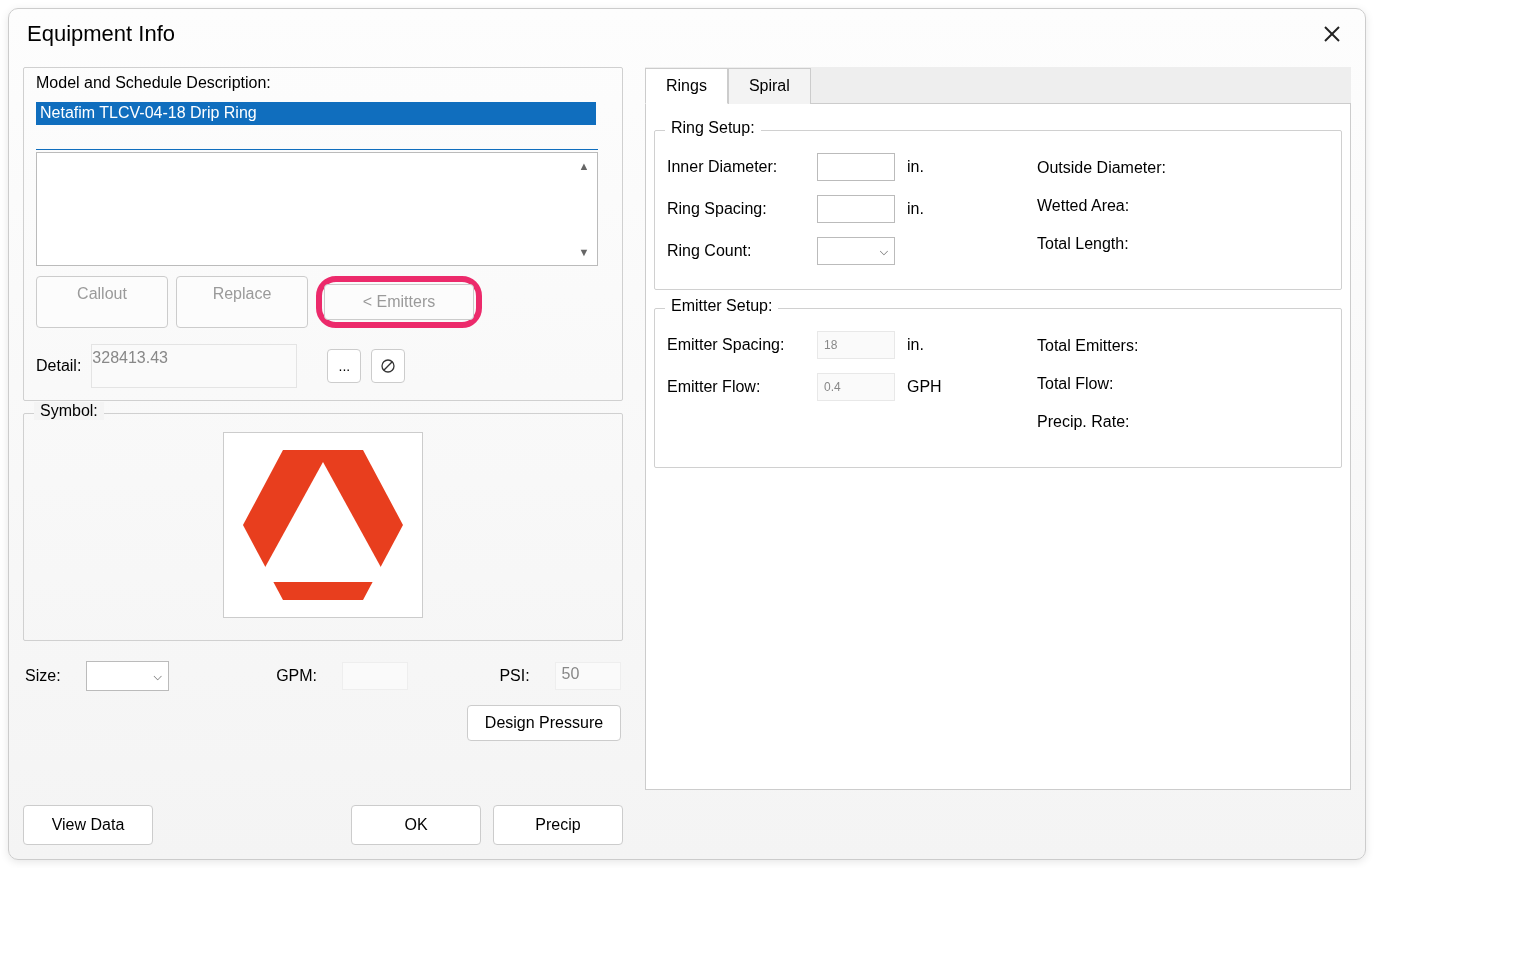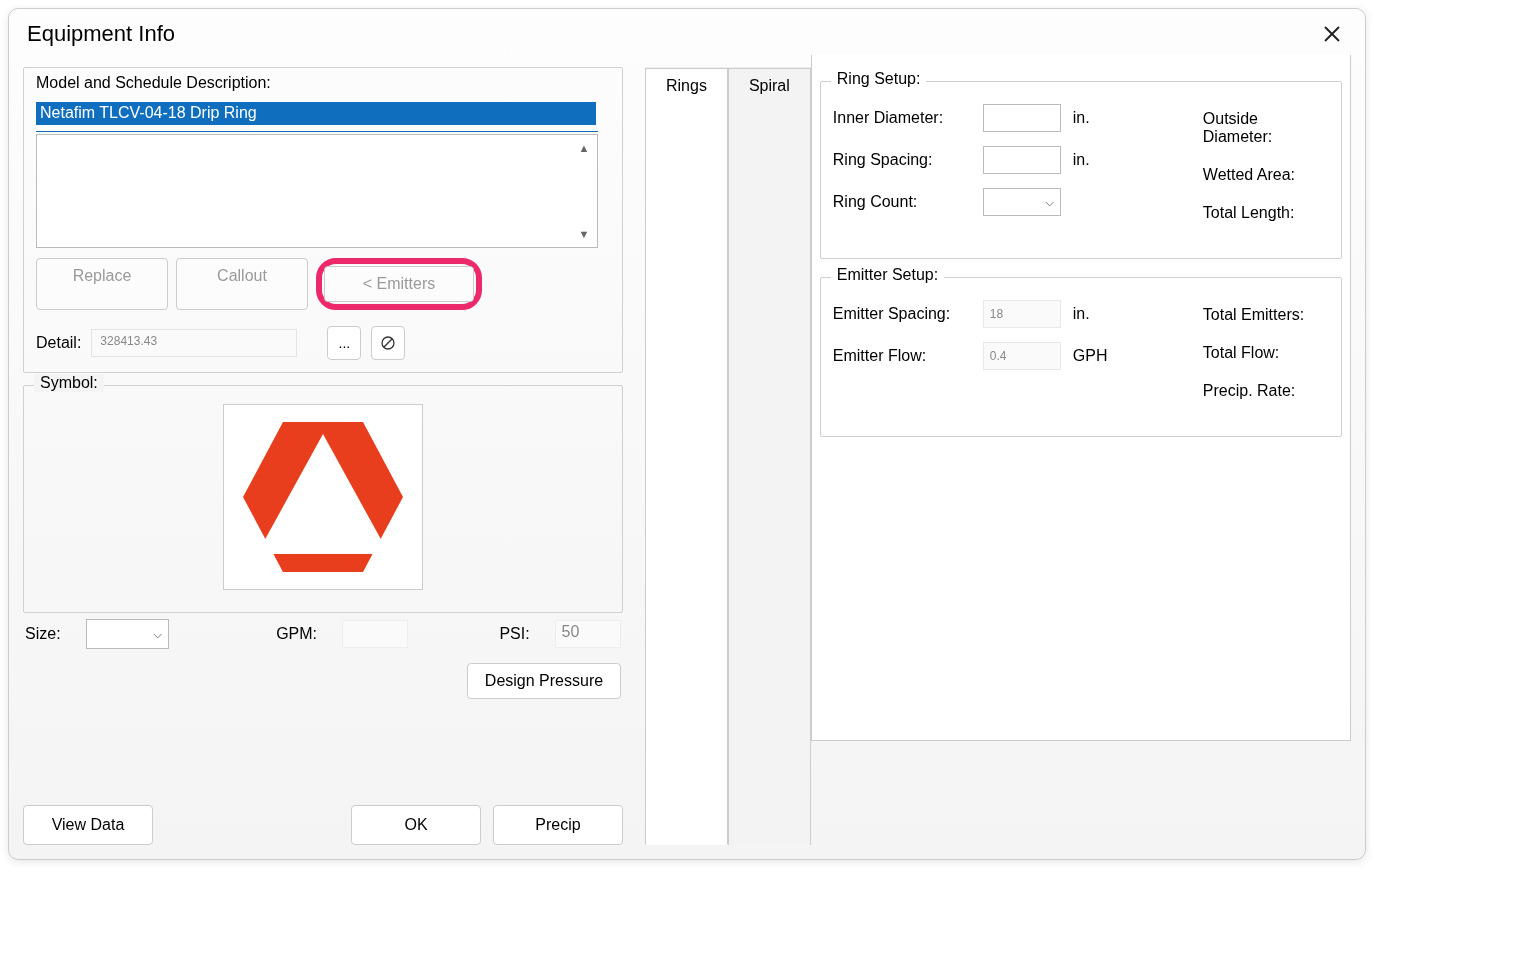--- a/index.html
+++ b/index.html
@@ -35,21 +35,21 @@
     width: 30px; height: 30px;
     display:flex; align-items:center; justify-content:center;
   }
   .content {
     flex: 1;
     display: flex;
     padding: 0 14px 14px 14px;
     gap: 22px;
   }
   .left-col { width: 600px; display:flex; flex-direction:column; }
-  .right-col { flex: 1; display:flex; flex-direction:row; }
+  .right-col { flex: 1; display:flex; flex-direction:column; }
 
   .groupbox {
     border: 1px solid #d0d0d0;
     border-radius: 2px;
     position: relative;
     padding: 14px 12px 12px 12px;
     margin-top: 12px;
     background: transparent;
   }
   .groupbox-rt {
@@ -73,21 +73,21 @@
     width: 560px;
     border: none;
     border-bottom: 1px solid #106ebe;
     background: #106ebe;
     color: #fff;
     padding: 2px 4px;
     font-size: 16px;
     outline: none;
     display:inline-block;
   }
-  .desc-row { padding: 2px 0 6px 0; border-bottom: 1px solid #106ebe; width: 562px;}
+  .desc-row { padding: 2px 0 24px 0; border-bottom: 1px solid #106ebe; width: 562px;}
   .listbox {
     width: 562px;
     height: 114px;
     border: 1px solid #bbb;
     background: #fff;
     margin-top: 2px;
     position: relative;
   }
   .scroll-up, .scroll-down {
     position: absolute;
@@ -122,35 +122,35 @@
     font-size:14px;
   }
   .highlight-frame {
     border: 6px solid #ec2a6b;
     border-radius: 20px;
     padding: 2px;
     display:inline-block;
   }
   .detail-row { display:flex; align-items:center; gap:10px; margin-top:16px; }
   .detail-field {
-    width: 206px; height:28px;
+    width: 206px; height:44px;
     border:1px solid #e4e4e4;
     background:#fafafa;
     color:#888;
-    padding:4px 8px;
-    font-size:12px;
+    padding:4px 0;
+    font-size:16px;
   }
   .symbol-box {
     width: 200px; height: 186px;
     border:1px solid #ccc;
     background:#fff;
     margin: 4px auto 0 auto;
     display:flex; align-items:center; justify-content:center;
   }
-  .bottom-row { display:flex; align-items:center; gap:25px; margin-top:6px; padding: 0 2px;}
+  .bottom-row { display:flex; align-items:center; gap:25px; margin-top:20px; padding: 0 2px;}
   .sel {
     width: 100px; height:30px;
     border:1px solid #bbb; background:#fff;
     display:flex; align-items:center; justify-content:flex-end;
     padding-right:6px;
   }
   .txt-ro {
     width: 78px; height:28px;
     border:1px solid #eee; background:#fafafa;
     color:#888; padding:2px 6px; font-size:16px;
@@ -230,22 +230,22 @@
         </div>
         <div class="listbox">
           <div class="scroll-up">
               <span class="chev">▲</span>
             </div>
           <div class="scroll-down">
               <span class="chev">▼</span>
             </div>
         </div>
         <div class="btn-row">
+          <div class="btn btn-mid disabled">Callout</div>
           <div class="btn btn-mid disabled">Replace</div>
-          <div class="btn btn-mid disabled">Callout</div>
           <div class="highlight-frame">
             <div class="btn btn-wide disabled" style="margin:0;">&lt; Emitters</div>
           </div>
         </div>
         <div class="detail-row">
           <div class="label">Detail:</div>
           <div class="detail-field">328413.43</div>
           <div style="width:10px;"></div>
           <div class="small-btn">...</div>
           <div class="small-btn">

